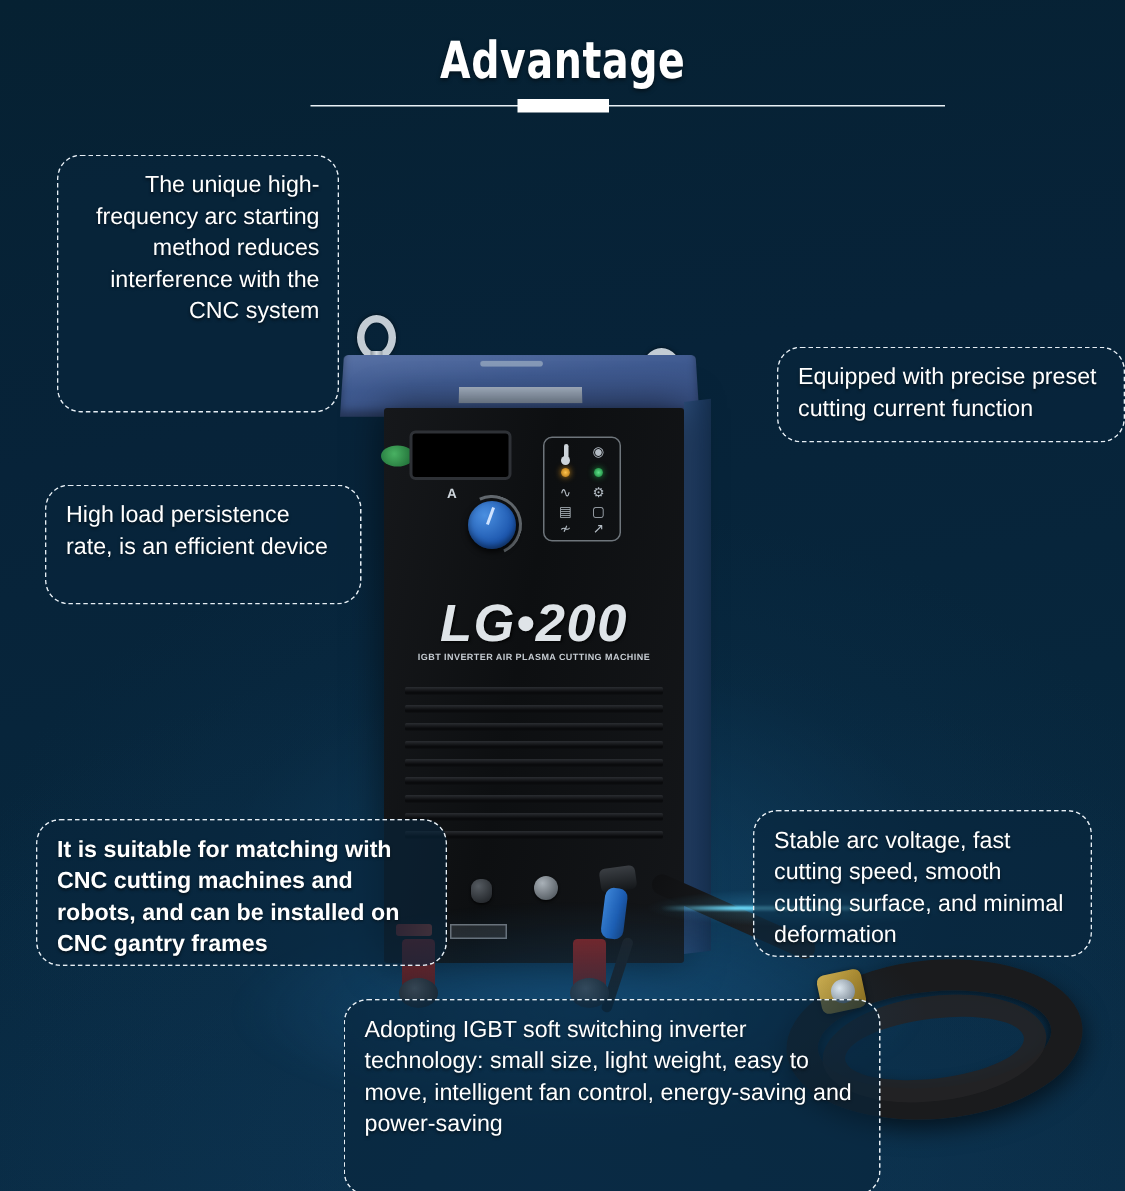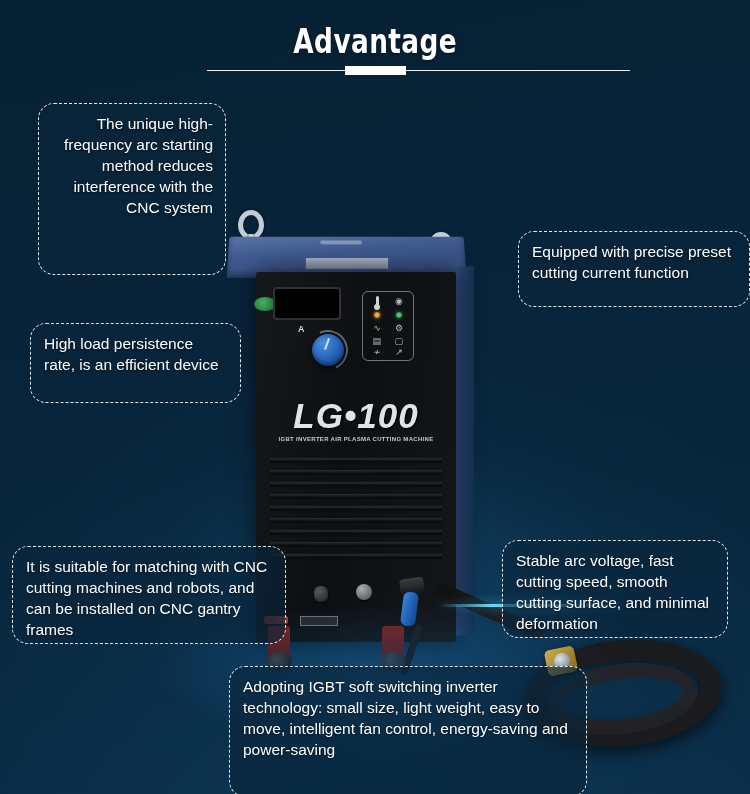--- a/index.html
+++ b/index.html
@@ -312,24 +312,24 @@
     line-height: 21px;
     padding: 9px 12px 9px 13px;
     background: rgba(8, 37, 60, 0.62);
     z-index: 20;
     text-shadow: 0 1px 2px rgba(0,0,0,0.55);
     font-family: "Liberation Sans", sans-serif;
   }
 
   #cal-unique      { left: 38px;  top: 103px; width: 188px; height: 172px; text-align: right; }
   #cal-other       { left: 450px; top: 77px;  width: 300px; height: 124px; }
-  #cal-equipped    { left: 518px; top: 231px; width: 232px; height: 76px; }
+  #cal-equipped    { left: 518px; top: 231px; width: 232px; height: 64px; }
   #cal-highload    { left: 30px;  top: 323px; width: 211px; height: 80px; }
   #cal-cuttingcur  { left: 466px; top: 375px; width: 282px; height: 98px; }
-  #cal-suitable    { left: 12px;  top: 546px; width: 274px; height: 98px; }
+  #cal-suitable    { left: 24px;  top: 546px; width: 274px; height: 98px; font-weight: bold; }
   #cal-stable      { left: 502px; top: 540px; width: 226px; height: 98px; }
   #cal-igbt        { left: 229px; top: 666px; width: 358px; height: 131px; }
 </style>
 </head>
 <body>
 
 <div id="stage">
 
   <div id="machine">
 
@@ -380,21 +380,21 @@
             <span class="glyph">▢</span>
           </div>
         <div class="icon-cell">
             <span class="glyph">≁</span>
           </div>
         <div class="icon-cell">
             <span class="glyph">↗</span>
           </div>
       </div>
 
-      <div class="brand">LG•100</div>
+      <div class="brand">LG•200</div>
       <div class="brand-sub">IGBT INVERTER AIR PLASMA CUTTING MACHINE</div>
 
       <div class="vents">
         <div class="vent"></div>
         <div class="vent"></div>
         <div class="vent"></div>
         <div class="vent"></div>
         <div class="vent"></div>
         <div class="vent"></div>
         <div class="vent"></div>

